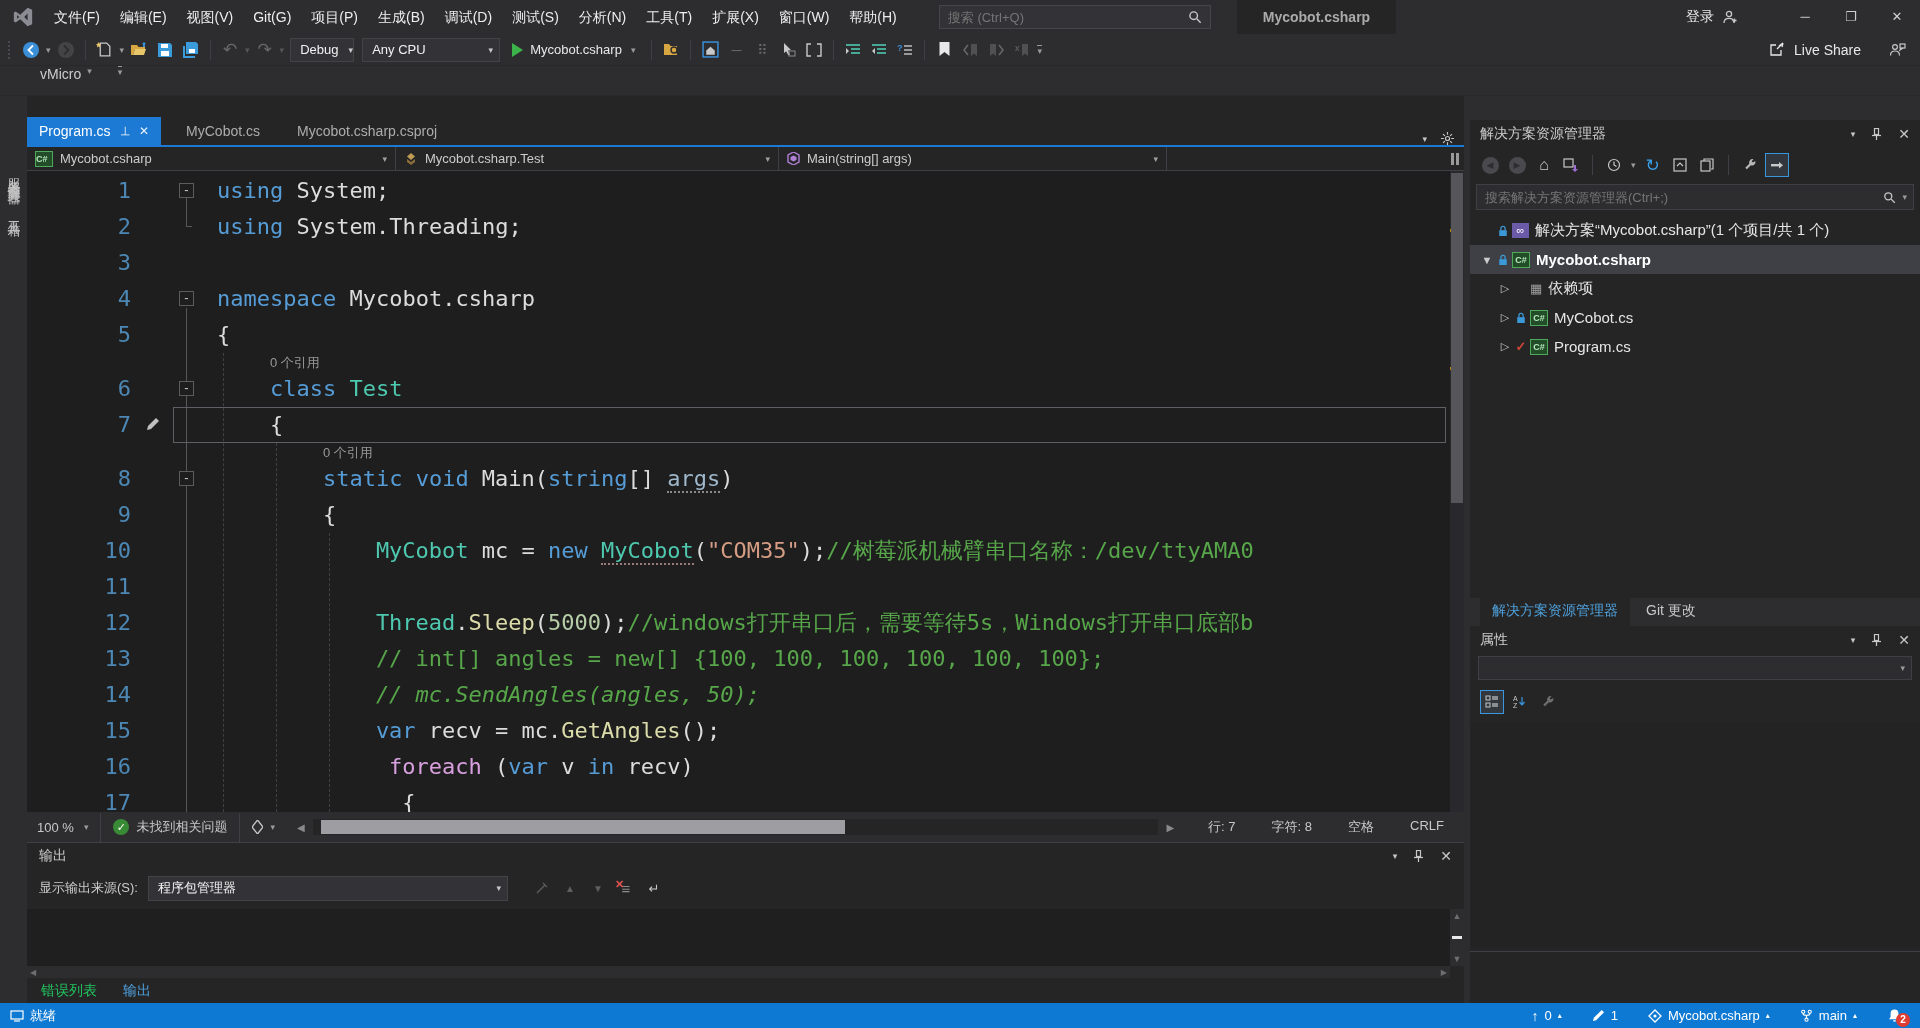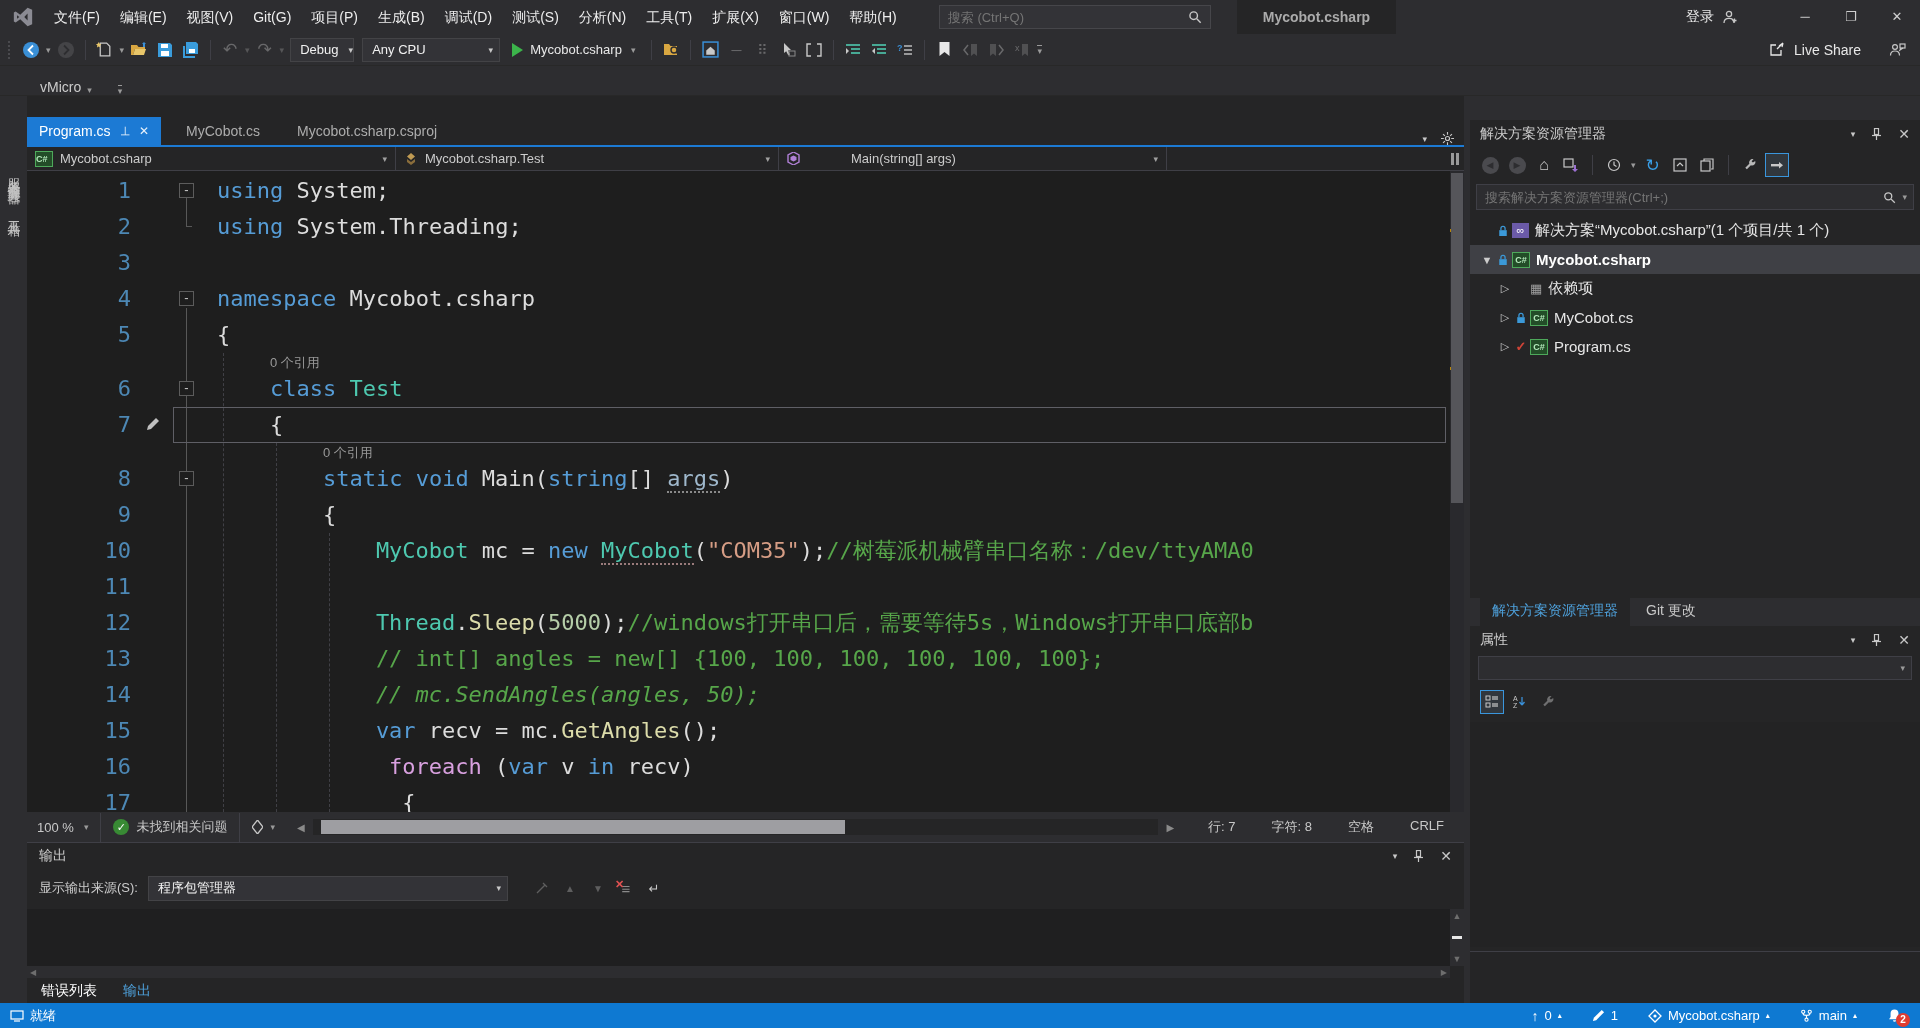--- a/index.html
+++ b/index.html
@@ -28,21 +28,21 @@
   .tsep { width:1px; height:20px; background:#3F3F46; margin:0 6px; }
   .combo { height:24px; background:#333337; border:1px solid #434346; display:flex; align-items:center; padding:0 6px 0 9px; color:#F1F1F1; font-size:13px; margin:0 4px; }
   .combo .cv { flex:1; }
   .combo .arr { color:#C8C8C8; font-size:9px; margin-left:10px; }
   #runbtn { display:flex; align-items:center; gap:7px; margin:0 8px; color:#E8E8E8; font-size:13px; }
   .playtri { width:0; height:0; border-left:11px solid #3CB44B; border-top:7px solid transparent; border-bottom:7px solid transparent; }
   #liveshare { margin-left:auto; display:flex; align-items:center; gap:8px; margin-right:28px; color:#E8E8E8; font-size:14px; }
   #feedback { margin-right:14px; }
 
   
-  #vmicro { position:absolute; left:0; top:66px; width:1920px; height:30px; background:#2D2D30; display:flex; align-items:flex-end; border-bottom:1px solid #282828; }
+  #vmicro { position:absolute; left:0; top:66px; width:1920px; height:30px; background:#2D2D30; display:flex; align-items:flex-start; border-bottom:1px solid #282828; }
   #vmicro .lbl { margin-left:40px; color:#CCCCCC; font-size:14px; }
   #vmicro .arr { color:#9a9a9a; font-size:9px; margin-left:6px; }
   #vmicro .ovf { margin-left:26px; color:#9a9a9a; font-size:9px; border-top:1px solid #9a9a9a; line-height:8px; padding-top:1px; }
 
   
   #leftbar { position:absolute; left:0; top:96px; width:27px; height:907px; background:#2D2D30; }
   .vtab { writing-mode:vertical-rl; color:#C2C2C2; font-size:13px; letter-spacing:2px; margin:0 auto; display:block; text-align:left; }
   .vtab:first-child { margin-top:72px; }
   .vtab + .vtab { margin-top:26px; }
 
@@ -50,21 +50,21 @@
   #egroup { position:absolute; left:27px; top:96px; width:1437px; height:907px; background:#1E1E1E; }
   #tabrow { position:absolute; left:0; top:0; width:100%; height:51px; background:#252526; border-bottom:2px solid #1C7AD4; display:flex; align-items:flex-end; }
   .etab { height:28px; display:flex; align-items:center; padding:0 12px; margin-right:13px; color:#ADADAD; font-size:14px; }
   .etab.active { background:#1C7AD4; color:#FFFFFF; }
   .etab .pin, .etab .cls { margin-left:9px; font-size:12px; color:#E8F2FB; }
   #tabrow-icons { margin-left:auto; display:flex; align-items:center; gap:14px; margin-right:10px; color:#C8C8C8; }
   #navbar { position:absolute; left:0; top:51px; width:100%; height:24px; background:#252526; border-bottom:1px solid #3F3F46; display:flex; }
   .navsec { display:flex; align-items:center; border-right:1px solid #3F3F46; padding:0 8px; color:#CCCCCC; font-size:13px; }
   .navsec .nico { margin-right:7px; display:flex; }
   .navsec .arr { margin-left:auto; color:#A0A0A0; font-size:9px; padding-left:12px; }
-  .navsec:nth-child(1){ width:369px; } .navsec:nth-child(2){ width:383px; } .navsec:nth-child(3){ width:388px;gap:44px; }
+  .navsec:nth-child(1){ width:369px; } .navsec:nth-child(2){ width:383px; } .navsec:nth-child(3){ width:388px; }
   #navsplit { margin-left:auto; width:18px; display:flex; align-items:center; justify-content:center; gap:2px; }
   #navsplit i { width:3px; height:12px; background:#9a9a9a; }
 
   
   #code { position:absolute; left:0; top:75px; width:100%; height:641px; overflow:hidden; background:#1E1E1E; padding-top:2px; }
   .crow { position:relative; height:36px; line-height:36px; font-family:"DejaVu Sans Mono",monospace; font-size:22px; white-space:pre; }
   .crow .ln { position:absolute; left:0; top:0; width:134px; text-align:right; padding-right:30px; color:#4D88B5; }
   .crow .fbox { position:absolute; left:152px; top:10px; width:15px; height:15px; border:1px solid #5c5c5c; background:#1E1E1E; color:#C8C8C8; font-size:13px; line-height:12px; text-align:center; font-family:"Liberation Sans",sans-serif; }
   .crow .pen { position:absolute; left:118px; top:9px; }
   .crow .ctext { position:absolute; left:190px; right:16px; top:0; overflow:hidden; }
@@ -107,21 +107,21 @@
   .oico.dim { opacity:.35; }
   .clearall { position:relative; }
   .clearall .x { position:absolute; left:1px; top:2px; color:#E05252; font-size:11px; font-weight:bold; }
   #ocontent { position:absolute; left:0; top:66px; right:0; bottom:12px; background:#1F1F20; }
   #ovscroll { position:absolute; right:0; top:0; bottom:0; width:14px; background:#2D2D30; display:flex; flex-direction:column; align-items:center; justify-content:space-between; color:#6E6E6E; font-size:9px; padding:2px 0; }
   #ovscroll .vthumb { width:10px; height:3px; background:#E8E8E8; }
   #ohscroll { position:absolute; left:0; bottom:0; right:14px; height:12px; background:#2D2D30; display:flex; justify-content:space-between; align-items:center; color:#6E6E6E; font-size:8px; padding:0 3px; }
 
   
   #docktabs { position:absolute; left:0; top:882px; width:100%; height:25px; background:#252526; display:flex; align-items:center; gap:26px; padding-left:14px; font-size:14px; }
-  .dtab { color:#ffffff; } .dtab.active { color:#4EA1DC; }
+  .dtab { color:#22c55e; } .dtab.active { color:#4EA1DC; }
 
   
   #splitter { position:absolute; left:1464px; top:96px; width:6px; height:907px; background:#2D2D30; }
   #rpanel { position:absolute; left:1470px; top:96px; width:450px; height:907px; background:#252526; }
   #sehead { height:24px; background:#2D2D30; }
   #rpanel .ptitle { height:28px; display:flex; align-items:center; padding:0 10px; color:#CCCCCC; font-size:14px; background:#252526; }
   #setools { height:34px; display:flex; align-items:center; padding:0 8px; gap:3px; }
   .rico { width:24px; height:24px; display:flex; align-items:center; justify-content:center; color:#C8C8C8; font-size:14px; }
   .rico.circle span { width:17px; height:17px; border-radius:50%; background:#4a4a4e; color:#2D2D30; font-size:9px; display:flex; align-items:center; justify-content:center; }
   .rico.blue { color:#3AA0E8; font-size:17px; }

